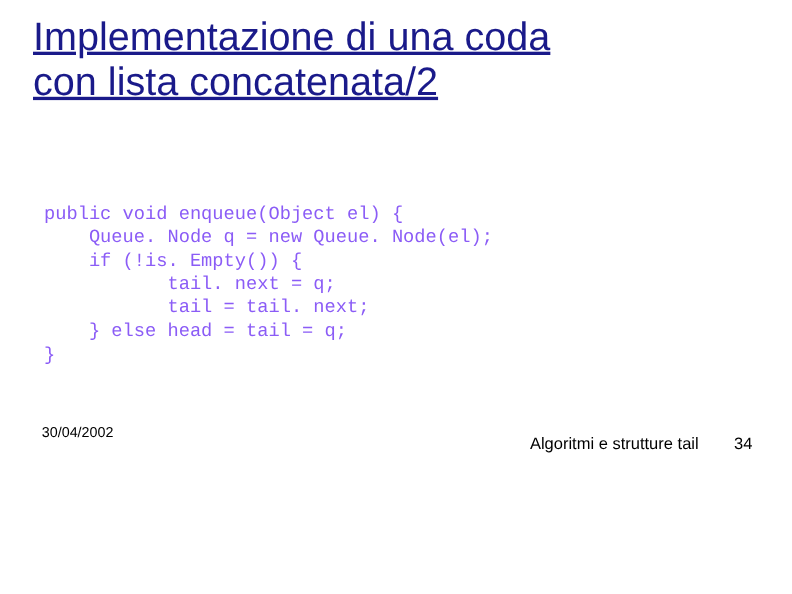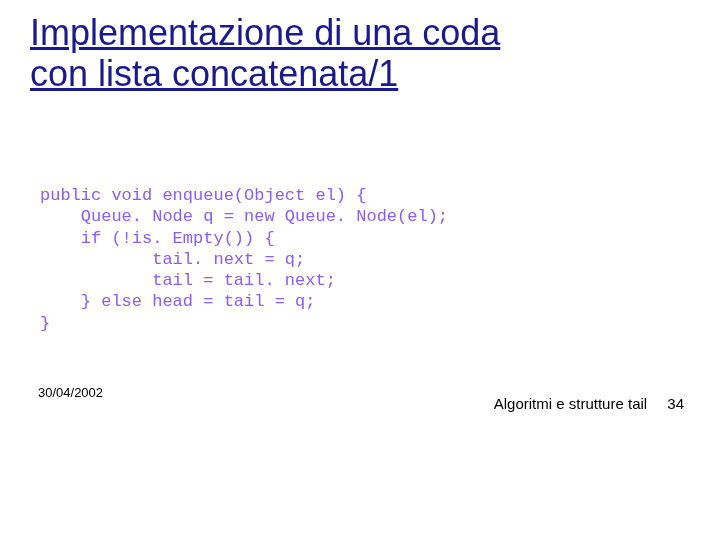--- a/index.html
+++ b/index.html
@@ -46,31 +46,31 @@
   }
   .footer-right {
     position: absolute;
     right: 36px;
     bottom: 28px;
     font-size: 15px;
     color: #000000;
   }
   .footer-num {
     display: inline-block;
-    margin-left: 16px;
+    margin-left: 28px;
   }
 </style>
 </head>
 <body>
 
 <div class="slide">
 
   <div class="title">
     <span>Implementazione di una coda</span><br>
-    <span>con lista concatenata/1</span>
+    <span>con lista concatenata/2</span>
   </div>
 
   <div class="code">public void enqueue(Object el) {
     Queue. Node q = new Queue. Node(el);
     if (!is. Empty()) {
            tail. next = q;
            tail = tail. next;
     } else head = tail = q;
 }</div>
 

